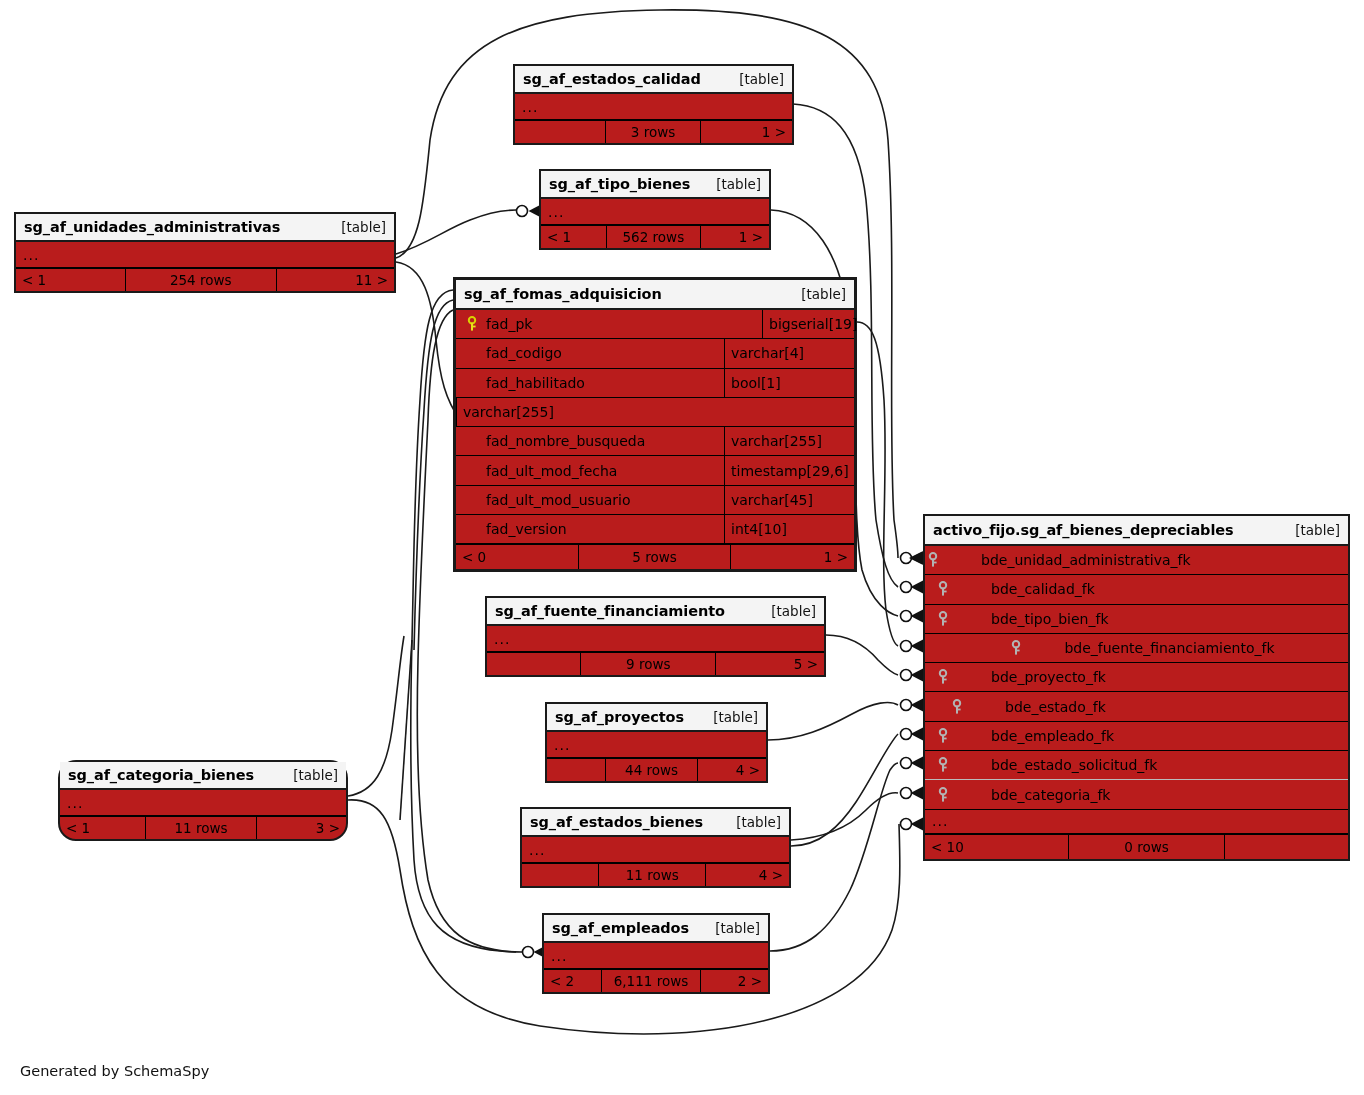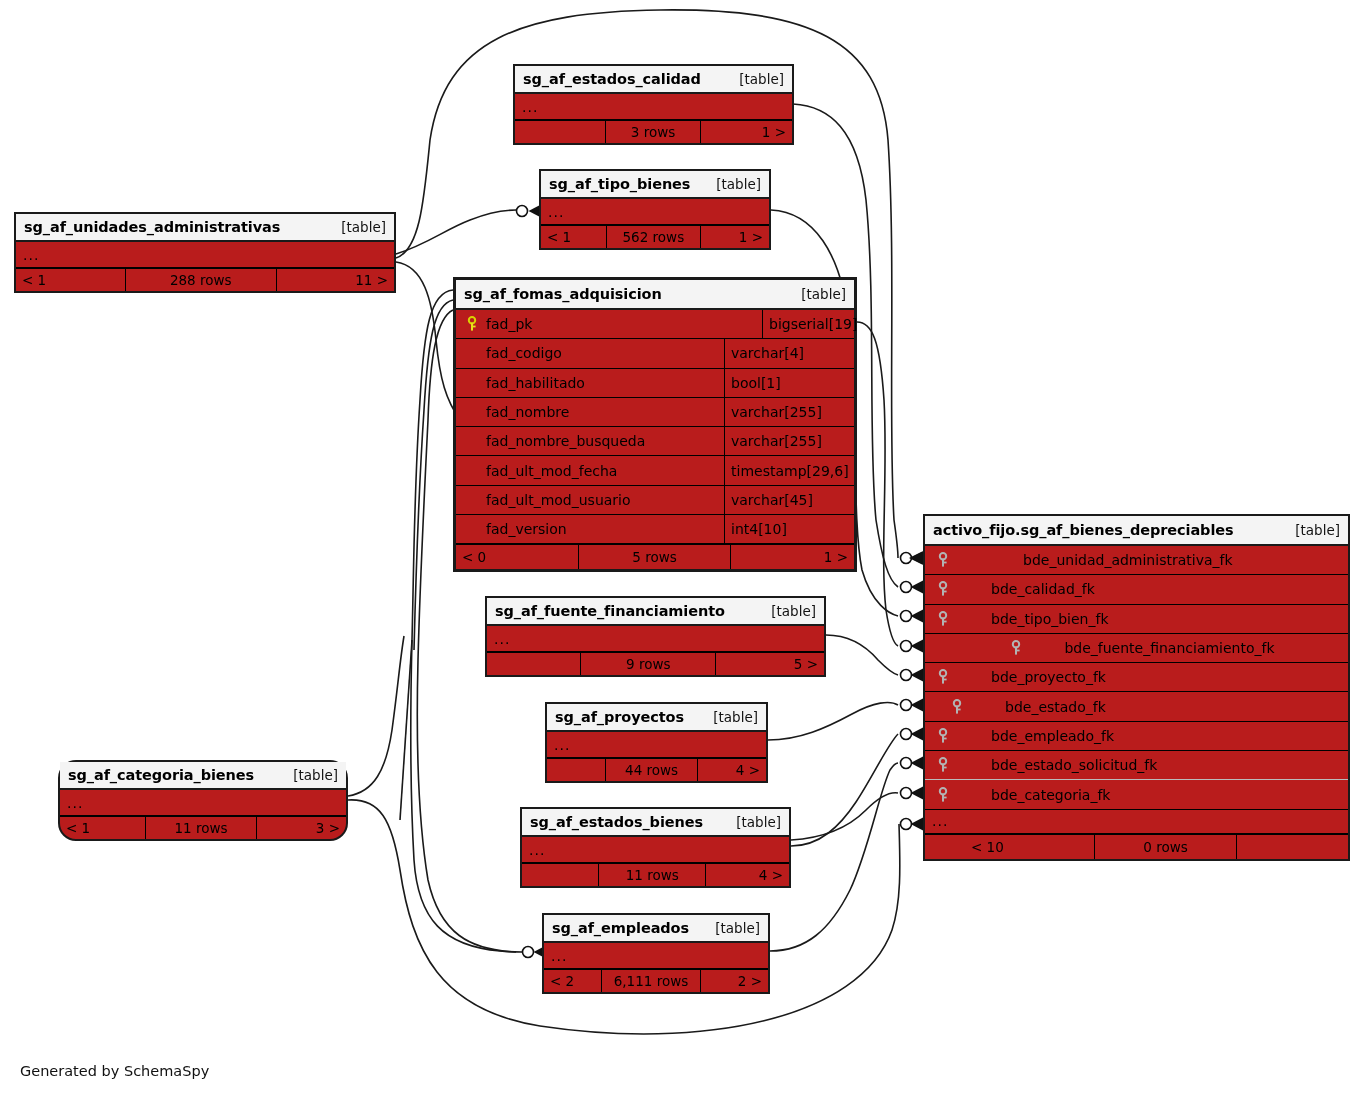--- a/index.html
+++ b/index.html
@@ -252,21 +252,21 @@
   </div>
 
   <div class="table-box" style="left:14px; top:212px; width:382px;">
     <div class="tbl-title">
       <span class="name">sg_af_unidades_administrativas</span>
       <span class="tag">[table]</span>
     </div>
     <div class="ellipsis-row">...</div>
     <div class="footer-row">
       <div class="fcell left" style="width:29%;">&lt; 1</div>
-      <div class="fcell center" style="width:40%;">288 rows</div>
+      <div class="fcell center" style="width:40%;">254 rows</div>
       <div class="fcell right" style="width:31%;">11 &gt;</div>
     </div>
   </div>
 
   <div class="table-box thick" style="left:453px; top:277px; width:404px;">
     <div class="tbl-title" style="height:30px;">
       <span class="name">sg_af_fomas_adquisicion</span>
       <span class="tag">[table]</span>
     </div>
 
@@ -294,24 +294,20 @@
 
     <div class="col-row">
       <div class="col-name" style="width:268px;">
         <span class="keyicon"></span>
         <span>fad_habilitado</span>
       </div>
       <div class="col-type" style="width:132px;">bool[1]</div>
     </div>
 
     <div class="col-row">
-      <div class="col-name" style="width:268px;">
-        <span class="keyicon"></span>
-        <span>fad_nombre</span>
-      </div>
       <div class="col-type" style="width:132px;">varchar[255]</div>
     </div>
 
     <div class="col-row">
       <div class="col-name" style="width:268px;">
         <span class="keyicon"></span>
         <span>fad_nombre_busqueda</span>
       </div>
       <div class="col-type" style="width:132px;">varchar[255]</div>
     </div>
@@ -412,21 +408,21 @@
     </div>
   </div>
 
   <div class="table-box" style="left:923px; top:514px; width:427px;">
     <div class="tbl-title" style="height:30px;">
       <span class="name">activo_fijo.sg_af_bienes_depreciables</span>
       <span class="tag">[table]</span>
     </div>
 
     <div class="col-row">
-      <div class="col-name" style="width:100%; padding-left:10px;gap:32px;">
+      <div class="col-name" style="width:100%; padding-left:0;">
         <span class="keyicon">
           <svg viewBox="0 0 16 16" width="16" height="16">
               <circle cx="8" cy="4.2" r="3.2" fill="none" stroke="#b3b3b3" stroke-width="2"></circle>
               <rect x="7" y="6.6" width="2" height="8" fill="#b3b3b3"></rect>
               <rect x="9" y="9.6" width="2.6" height="1.8" fill="#b3b3b3"></rect>
             </svg>
         </span>
         <span style="margin-left:34px;">bde_unidad_administrativa_fk</span>
       </div>
     </div>
@@ -522,21 +518,21 @@
               <rect x="7" y="6.6" width="2" height="8" fill="#b3b3b3"></rect>
               <rect x="9" y="9.6" width="2.6" height="1.8" fill="#b3b3b3"></rect>
             </svg>
         </span>
         <span style="margin-left:34px;">bde_categoria_fk</span>
       </div>
     </div>
 
     <div class="ellipsis-row" style="height:24px;">...</div>
 
-    <div class="footer-row" style="height:25px;padding-left:40px;">
+    <div class="footer-row" style="height:25px;">
       <div class="fcell left" style="width:34%;">&lt; 10</div>
       <div class="fcell center" style="width:37%;">0 rows</div>
       <div class="fcell right" style="width:29%;"></div>
     </div>
   </div>
 
   <div id="credit">Generated by SchemaSpy</div>
 
 </div>
 

